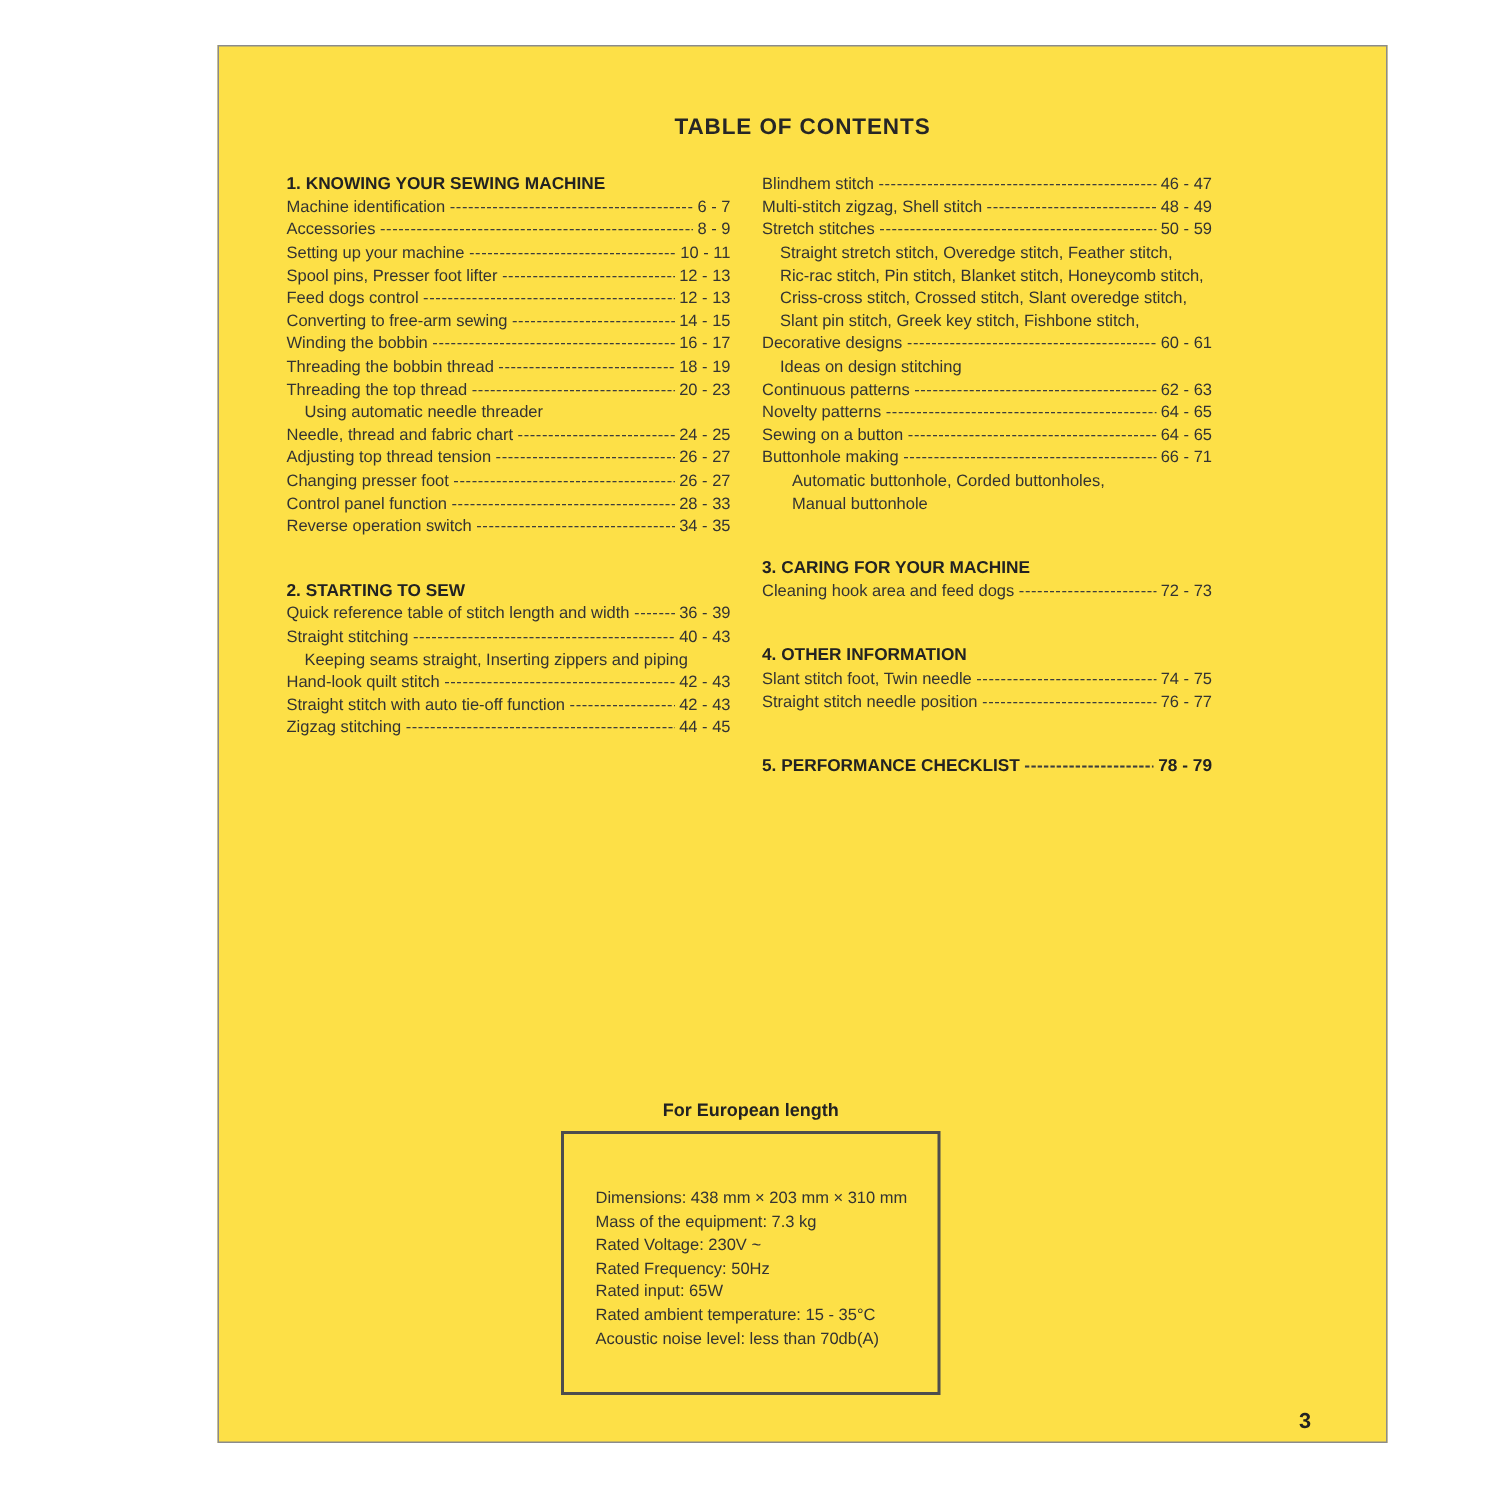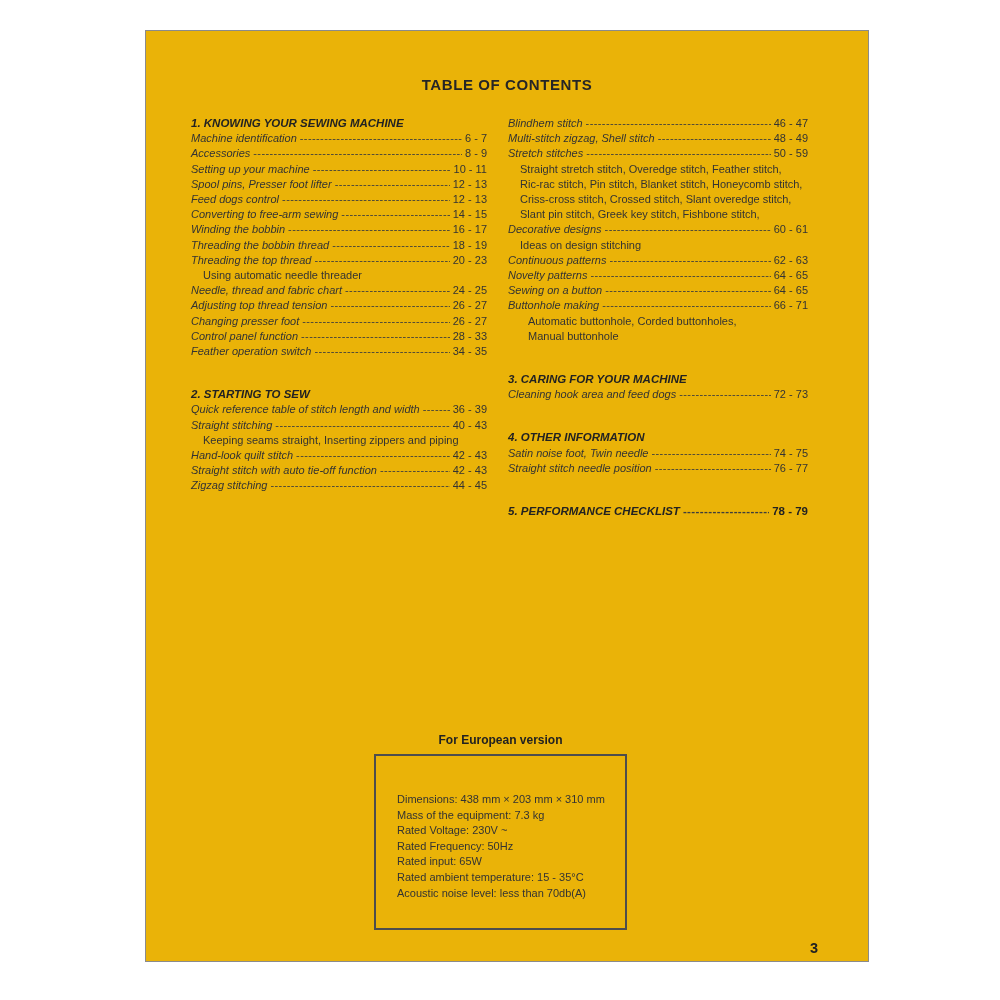--- a/index.html
+++ b/index.html
@@ -16,24 +16,24 @@
     position: relative;
     width: 1000px;
     height: 1000px;
     background: #ffffff;
     overflow: hidden;
   }
   .page {
     position: absolute;
     left: 145px;
     top: 30px;
-    width: 724px;
+    width: 780px;
     height: 932px;
     border: 1px solid #8b8b8b;
-    background: #eab308;
+    background: #fde047;
     box-sizing: border-box;
   }
   .title {
     position: absolute;
     top: 45px;
     left: 0;
     width: 100%;
     text-align: center;
     font-size: 15px;
     font-weight: bold;
@@ -46,21 +46,21 @@
     font-size: 11px;
     line-height: 15.2px;
     color: #333333;
   }
   .toc-left  { left: 45px;  width: 296px; }
   .toc-right { left: 362px; width: 300px; }
   .toc-block { margin-top: 28px; }
   .toc-block:first-child { margin-top: 0; }
   .toc-heading { font-weight: bold; font-size: 11.5px; color: #222222; }
   .toc-row { display: flex; align-items: baseline; }
-  .toc-label { white-space: nowrap; font-style: italic; }
+  .toc-label { white-space: nowrap; }
   .leader {
     flex: 1;
     overflow: hidden;
     white-space: nowrap;
     margin: 0 3px;
     color: #3d3d3d;
     letter-spacing: 0.4px;
   }
   .toc-pages { white-space: nowrap; }
   .toc-sub { white-space: nowrap; }
@@ -173,21 +173,21 @@
             <span class="toc-label">Changing presser foot</span>
             <span class="leader">----------------------------------------------------------------------------------------------------------------------------------------------------------------------------------------------------------------------------</span>
             <span class="toc-pages">26 - 27</span>
           </div>
           <div class="toc-row">
             <span class="toc-label">Control panel function</span>
             <span class="leader">----------------------------------------------------------------------------------------------------------------------------------------------------------------------------------------------------------------------------</span>
             <span class="toc-pages">28 - 33</span>
           </div>
           <div class="toc-row">
-            <span class="toc-label">Feather operation switch</span>
+            <span class="toc-label">Reverse operation switch</span>
             <span class="leader">----------------------------------------------------------------------------------------------------------------------------------------------------------------------------------------------------------------------------</span>
             <span class="toc-pages">34 - 35</span>
           </div>
         </div>
         <div class="toc-block">
           <div class="toc-heading toc-row">
             <span class="toc-label">2. STARTING TO SEW</span>
           </div>
           <div class="toc-row">
             <span class="toc-label">Quick reference table of stitch length and width</span>
@@ -276,41 +276,41 @@
             <span class="toc-label">Cleaning hook area and feed dogs</span>
             <span class="leader">----------------------------------------------------------------------------------------------------------------------------------------------------------------------------------------------------------------------------</span>
             <span class="toc-pages">72 - 73</span>
           </div>
         </div>
         <div class="toc-block">
           <div class="toc-heading toc-row">
             <span class="toc-label">4. OTHER INFORMATION</span>
           </div>
           <div class="toc-row">
-            <span class="toc-label">Satin noise foot, Twin needle</span>
+            <span class="toc-label">Slant stitch foot, Twin needle</span>
             <span class="leader">----------------------------------------------------------------------------------------------------------------------------------------------------------------------------------------------------------------------------</span>
             <span class="toc-pages">74 - 75</span>
           </div>
           <div class="toc-row">
             <span class="toc-label">Straight stitch needle position</span>
             <span class="leader">----------------------------------------------------------------------------------------------------------------------------------------------------------------------------------------------------------------------------</span>
             <span class="toc-pages">76 - 77</span>
           </div>
         </div>
         <div class="toc-block">
           <div class="toc-heading toc-row">
             <span class="toc-label">5. PERFORMANCE CHECKLIST</span>
             <span class="leader">----------------------------------------------------------------------------------------------------------------------------------------------------------------------------------------------------------------------------</span>
             <span class="toc-pages">78 - 79</span>
           </div>
         </div>
       </div>
 
     <div class="euro">
-      <div class="euro-title">For European version</div>
+      <div class="euro-title">For European length</div>
       <div class="euro-box">
         <div>
             <div class="spec-line">Dimensions: 438 mm × 203 mm × 310 mm</div>
             <div class="spec-line">Mass of the equipment: 7.3 kg</div>
             <div class="spec-line">Rated Voltage: 230V ~</div>
             <div class="spec-line">Rated Frequency: 50Hz</div>
             <div class="spec-line">Rated input: 65W</div>
             <div class="spec-line">Rated ambient temperature: 15 - 35°C</div>
             <div class="spec-line">Acoustic noise level: less than 70db(A)</div>
           </div>

